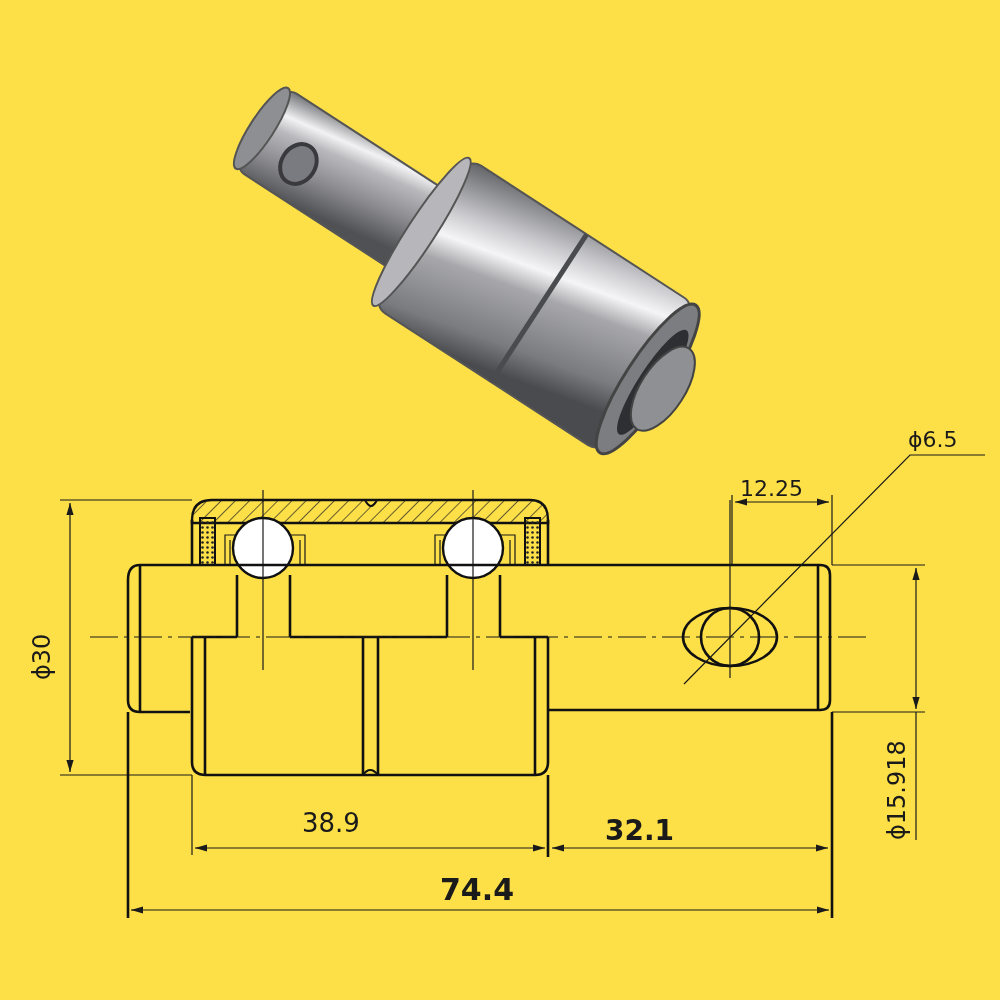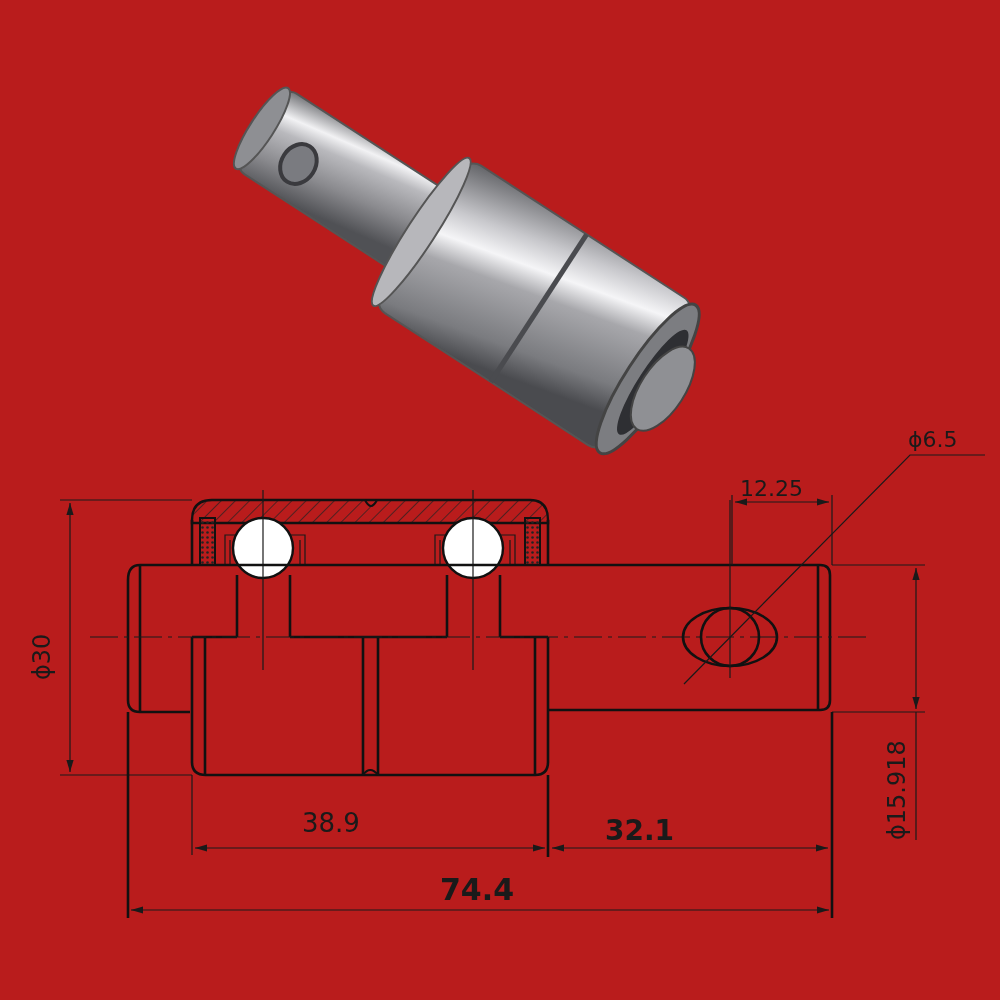--- a/index.html
+++ b/index.html
@@ -1,16 +1,16 @@
 <!DOCTYPE html>
 <html><head>
 <meta charset="utf-8">
 <style>
   html, body { margin: 0; padding: 0; background: #ffffff; }
-  #canvas { position: relative; width: 1000px; height: 1000px; overflow: hidden; background: #b91c1c; }
+  #canvas { position: relative; width: 1000px; height: 1000px; overflow: hidden; background: #fde047; }
   svg { position: absolute; left: 0; top: 0; }
   .dim-text { font-family: "DejaVu Sans", sans-serif; fill: #1a1a1a; }
   .thin { stroke: #1a1a1a; stroke-width: 1.2; fill: none; }
   .thick { stroke: #111; stroke-width: 2.6; fill: none; }
   .center { stroke: #1a1a1a; stroke-width: 1.2; fill: none; stroke-dasharray: 28 6 4 6; }
 </style>
 </head>
 <body>
 
 <div id="canvas">

